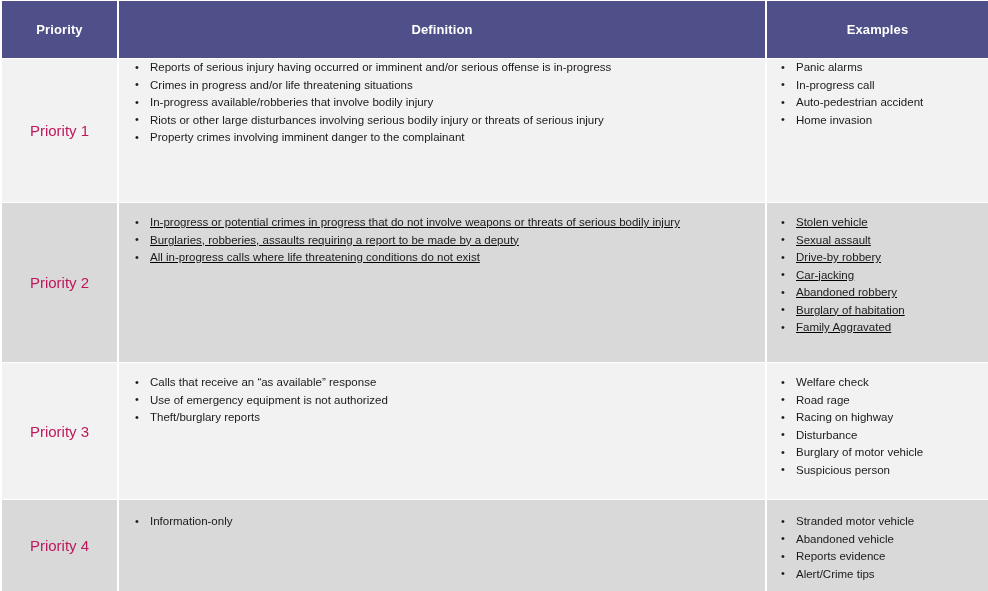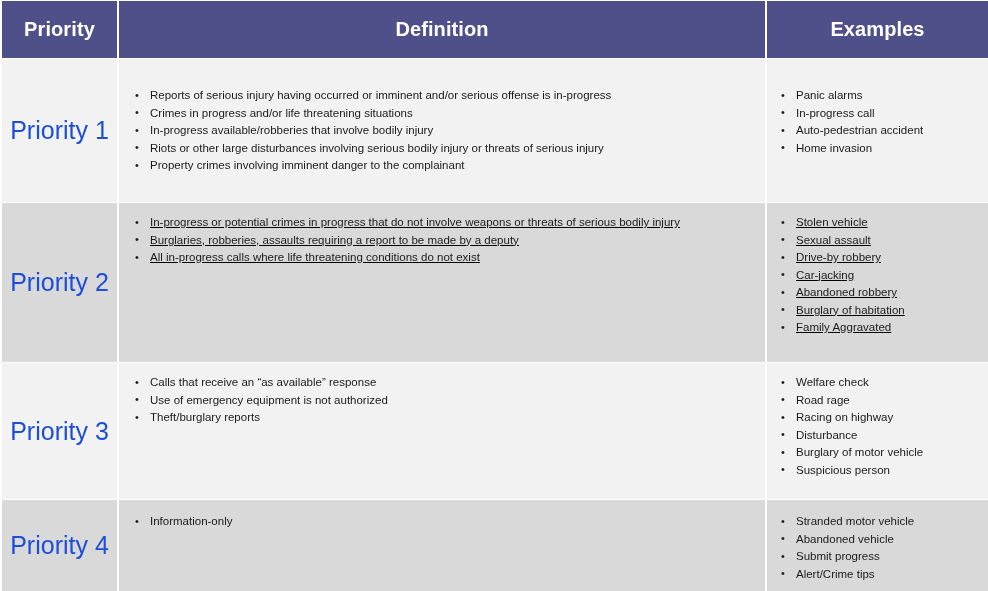--- a/index.html
+++ b/index.html
@@ -21,43 +21,43 @@
     border-collapse: separate;
     border-spacing: 2px 1px;
     table-layout: fixed;
     background: #ffffff;
   }
 
   
   .header-row th {
     background: #4f4f8a;
     color: #ffffff;
-    font-size: 20px;
+    font-size: 13px;
     font-weight: bold;
     text-align: center;
     vertical-align: middle;
     height: 57px;
     padding: 0;
     letter-spacing: 0.1px;
     margin-left: 48px;
   }
 
   
   tbody td {
     padding: 0;
     vertical-align: top;
   }
   tr.row-light td { background: #f2f2f2; }
   tr.row-dark  td { background: #d9d9d9; }
 
   td.priority-cell {
     vertical-align: middle;
     text-align: center;
-    color: #1d4ed8;
-    font-size: 25px;
+    color: #be185d;
+    font-size: 15px;
     font-weight: normal;
     white-space: nowrap;
   }
 
   td.def-cell, td.ex-cell {
     vertical-align: top;
   }
 
   ul.bullets {
     margin: 0;
@@ -79,21 +79,21 @@
     top: -0.5px;
     font-size: 11px;
     line-height: 17.5px;
     color: #1a1a1a;
   }
 
   .def-cell ul.bullets { padding-top: 13px; padding-left: 8px; }
   .ex-cell  ul.bullets { padding-top: 13px; padding-left: 6px; }
 
   
-  .r1 .def-cell ul.bullets, .r1 .ex-cell ul.bullets { padding-top: 28px; }
+  .r1 .def-cell ul.bullets, .r1 .ex-cell ul.bullets { padding-top: 0; }
   .r2 .def-cell ul.bullets, .r2 .ex-cell ul.bullets { padding-top: 11px; text-decoration: underline; }
   .r3 .def-cell ul.bullets, .r3 .ex-cell ul.bullets { padding-top: 11px; }
   .r4 .def-cell ul.bullets, .r4 .ex-cell ul.bullets { }
 </style>
 </head>
 <body>
 
 <table class="priority-table">
   <colgroup>
     <col style="width:115px">
@@ -177,20 +177,20 @@
       <td class="priority-cell">Priority 4</td>
       <td class="def-cell">
         <ul class="bullets">
           <li>Information-only</li>
         </ul>
       </td>
       <td class="ex-cell">
         <ul class="bullets">
           <li>Stranded motor vehicle</li>
           <li>Abandoned vehicle</li>
-          <li>Submit progress</li>
+          <li>Reports evidence</li>
           <li>Alert/Crime tips</li>
         </ul>
       </td>
     </tr>
 
   </tbody>
 </table>
 
 </body></html>

